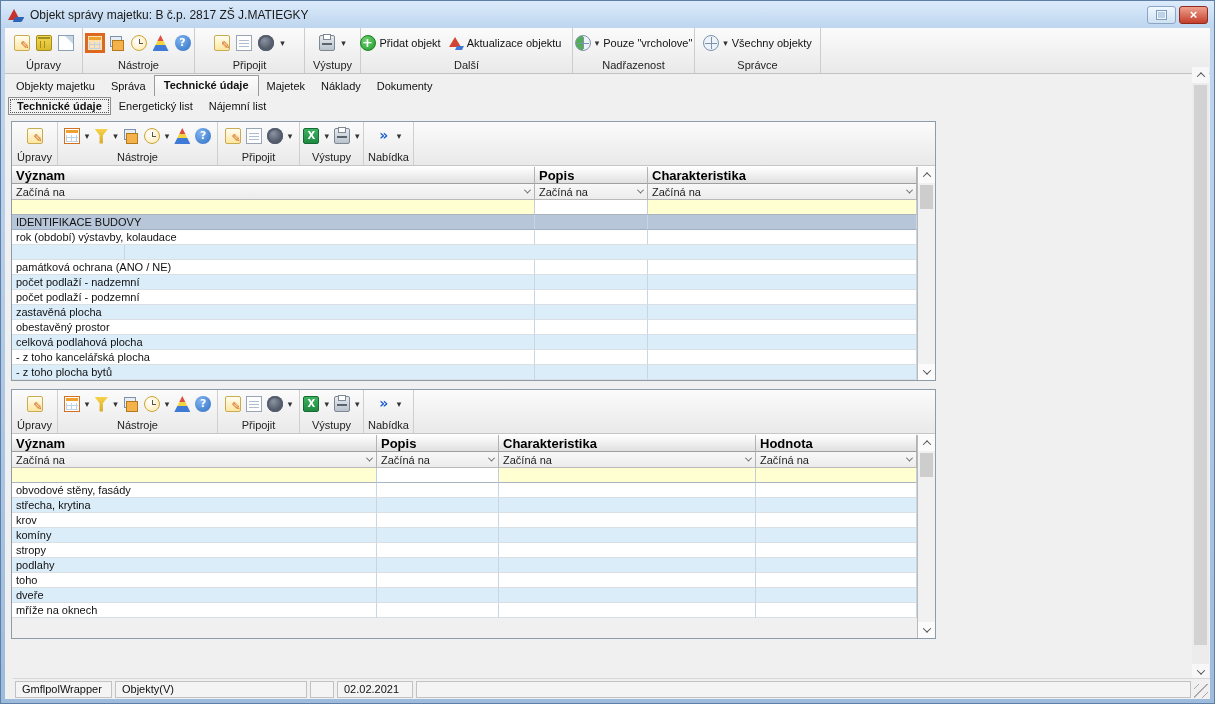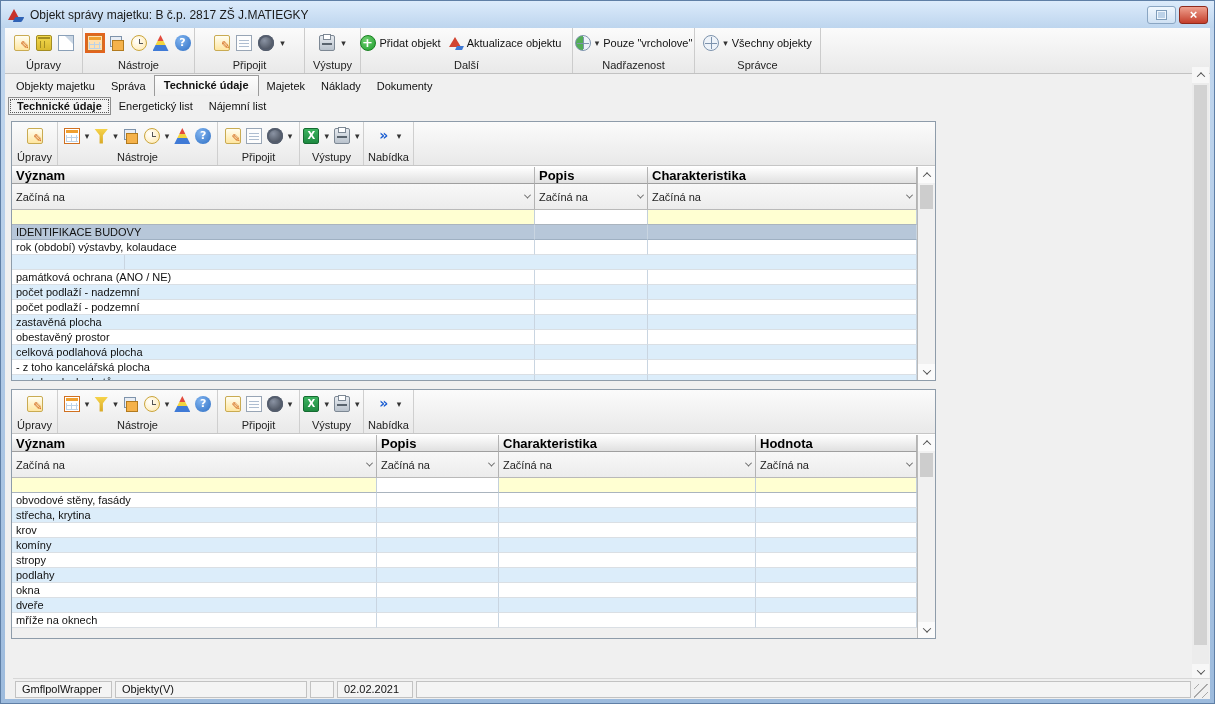--- a/index.html
+++ b/index.html
@@ -114,21 +114,21 @@
   .gtoolbar{height:44px;background:linear-gradient(#fbfbfb,#e9e9e9);border-bottom:1px solid #c6c6c6;display:flex;}
   .ggroup{display:flex;flex-direction:column;border-right:1px solid #cfcfcf;flex:none;}
   .gicons{flex:1;display:flex;align-items:center;justify-content:center;gap:5px;padding:2px 5px;}
   .glabel{height:15px;line-height:14px;text-align:center;font-size:11px;color:#222;}
 
   .gbody{position:absolute;top:45px;left:0;right:0;bottom:0;background:#f0f0f0;overflow:hidden;}
   .gcols{margin-right:18px;}
   .ghead{display:flex;height:17px;}
   .hc{background:linear-gradient(#ffffff,#e0e0e0);border-right:1px solid #b3b3b3;border-bottom:1px solid #9f9f9f;
     font-weight:bold;font-size:13px;padding:1px 4px;white-space:nowrap;overflow:hidden;}
-  .gfilter{display:flex;height:26px;}
+  .gfilter{display:flex;height:16px;}
   .fc{background:linear-gradient(#f8f8f8,#ececec);border-right:1px solid #b3b3b3;border-bottom:1px solid #b9b9b9;
     font-size:11px;color:#222;padding:0 4px;display:flex;justify-content:space-between;align-items:center;
     white-space:nowrap;overflow:hidden;}
   .gyellow{display:flex;height:15px;}
   .yc{background:#ffffd2;border-right:1px solid #c3cfdb;border-bottom:1px solid #aab4be;}
   .yc.white{background:#ffffff;}
   .grow{display:flex;height:15px;font-size:11px;color:#111;}
   .grow .c{background:#fff;border-right:1px solid #c9d5e1;border-bottom:1px solid #dadfe4;
     padding:1px 4px;white-space:nowrap;overflow:hidden;}
   .grow.alt .c{background:#dcedfa;}
@@ -515,21 +515,21 @@
                 <div class="c g2c2"></div>
                 <div class="c g2c3"></div>
               </div>
             <div class="grow alt">
                 <div class="c g2c0">podlahy</div>
                 <div class="c g2c1"></div>
                 <div class="c g2c2"></div>
                 <div class="c g2c3"></div>
               </div>
             <div class="grow">
-                <div class="c g2c0">okna</div>
+                <div class="c g2c0">toho</div>
                 <div class="c g2c1"></div>
                 <div class="c g2c2"></div>
                 <div class="c g2c3"></div>
               </div>
             <div class="grow alt">
                 <div class="c g2c0">dveře</div>
                 <div class="c g2c1"></div>
                 <div class="c g2c2"></div>
                 <div class="c g2c3"></div>
               </div>

